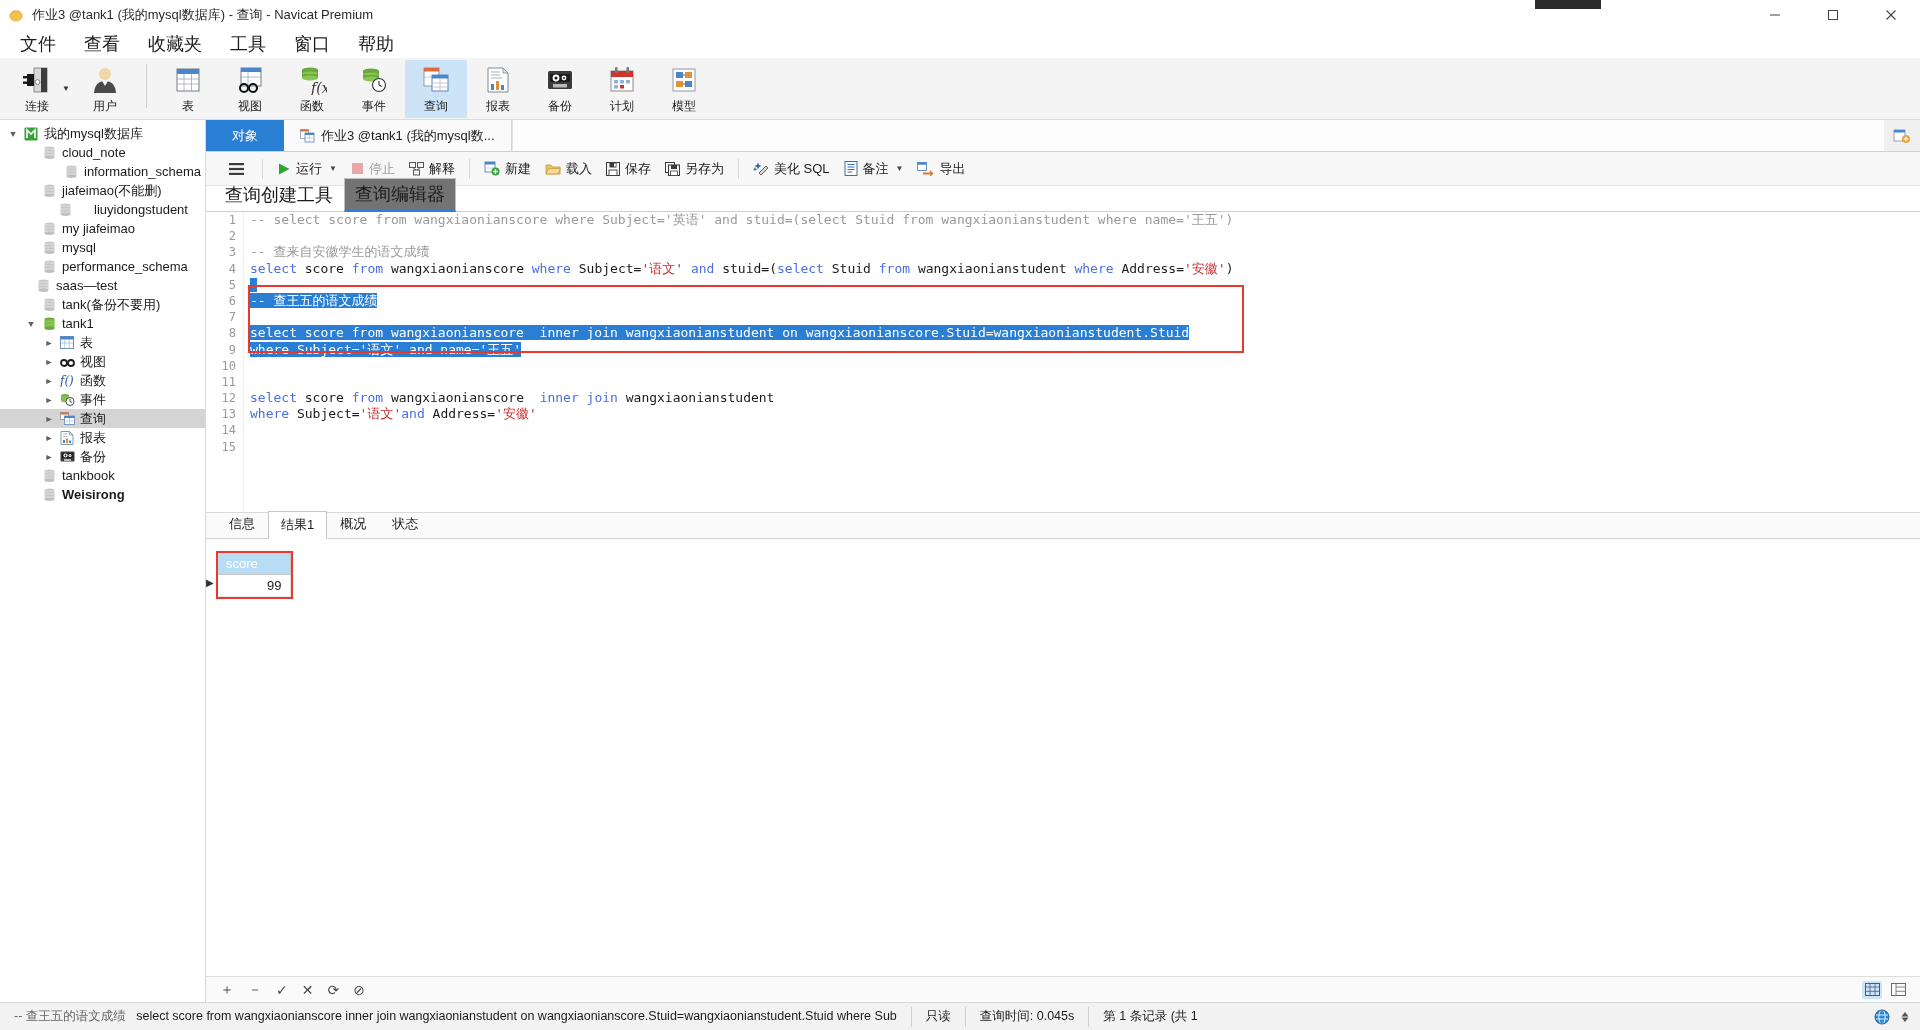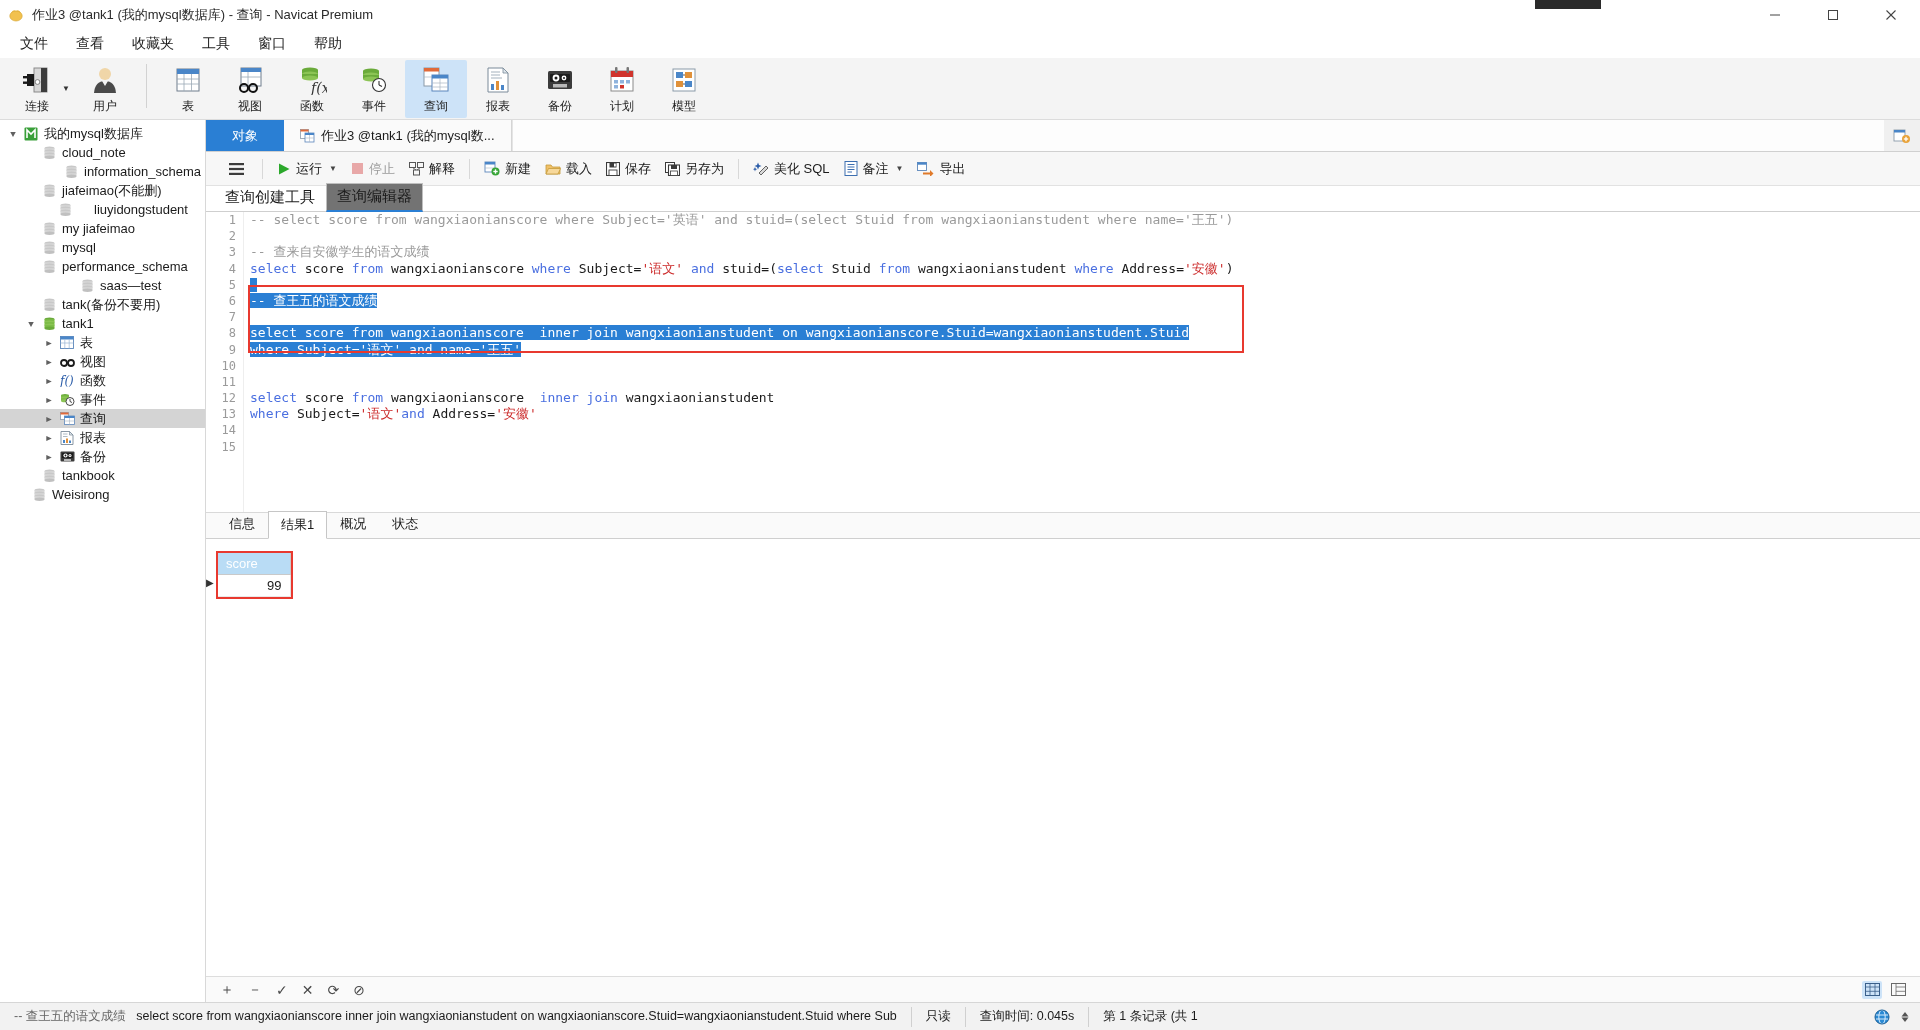--- a/index.html
+++ b/index.html
@@ -25,21 +25,21 @@
   .titlebar .title { font-size: 13px; color: #2a2a2a; white-space: nowrap; }
   .win-controls { position: absolute; right: 0; top: 0; height: 30px; display: flex; }
   .win-btn { width: 58px; height: 30px; display: flex; align-items: center; justify-content: center; color: #444; font-size: 14px; }
   .titlebar-progress {
     position: absolute; left: 1535px; top: 0px; width: 66px; height: 9px;
     background: #2b2b2b;
   }
 
   
   .menubar { height: 28px; background: #ffffff; display: flex; align-items: center; padding-left: 6px; flex: 0 0 28px; }
-  .menuitem { font-size: 14px; color: #1d1d1d; padding: 4px 14px; cursor: default; text-align: right; }
+  .menuitem { font-size: 18px; color: #1d1d1d; padding: 4px 14px; cursor: default; text-align: right; }
 
   
   .toolbar {
     height: 62px; background: #f4f4f4; display: flex; align-items: flex-start;
     border-bottom: 1px solid #dcdcdc; flex: 0 0 62px; padding-top: 2px;
   }
   .tb-group { display: flex; align-items: flex-start; height: 60px; }
   .tb-sep { width: 1px; background: #d2d2d2; height: 44px; margin: 4px 10px 0 10px; }
   .tb-item {
     width: 62px; height: 58px; display: flex; flex-direction: column;
@@ -95,21 +95,21 @@
   }
   .qbtn { display: flex; align-items: center; gap: 5px; font-size: 13px; color: #1b1b1b;
           padding: 3px 7px; border-radius: 2px; cursor: default; white-space: nowrap; }
   .qbtn.disabled { color: #9a9a9a; }
   .qsep { width: 1px; height: 20px; background: #d8d8d8; margin: 0 7px; }
   .caret-sm { font-size: 8px; color: #444; margin-left: 2px; }
 
   
   .edtabs { height: 26px; display: flex; align-items: flex-end; background: #ffffff; flex: 0 0 26px;
             border-bottom: 1px solid #cfcfcf; padding-left: 8px; }
-  .edtab { font-size: 15px; padding: 3px 10px 4px 10px; color: #1b1b1b; cursor: default;
+  .edtab { font-size: 18px; padding: 3px 10px 4px 10px; color: #1b1b1b; cursor: default;
            border: 1px solid transparent; border-bottom: none; }
   .edtab.active { background: #737373; border-color: #bfbfbf; border-bottom: 2px solid #2a7fd4;
                   position: relative; top: 1px; }
 
   
   .editor { position: relative; height: 300px; flex: 0 0 300px; background: #fff; overflow: hidden;
             font-family: "DejaVu Sans Mono", "Liberation Mono", monospace; }
   .gutter { position: absolute; left: 0; top: 0; width: 38px; height: 100%; background: #fff;
             border-right: 1px solid #eeeeee; }
   .gline { height: 16.2px; text-align: right; padding-right: 7px; font-size: 12px; color: #9a9a9a;
@@ -500,21 +500,21 @@
   <rect x="1.5" y="2.2" width="10" height="3" fill="#d6d6d6"></rect>
   <ellipse cx="6.5" cy="5.2" rx="5" ry="1.7" fill="#c8c8c8"></ellipse>
   <rect x="1.5" y="5.2" width="10" height="3" fill="#d6d6d6"></rect>
   <ellipse cx="6.5" cy="8.2" rx="5" ry="1.7" fill="#c8c8c8"></ellipse>
   <rect x="1.5" y="8.2" width="10" height="3" fill="#d6d6d6"></rect>
   <ellipse cx="6.5" cy="11.2" rx="5" ry="1.7" fill="#c0c0c0"></ellipse>
             </svg>
           </div>
           <span>performance_schema</span>
         </div>
-        <div class="tree-row" style="padding-left: 16px; margin-left: 44px;">
+        <div class="tree-row" style="padding-left: 16px;">
           <div class="tw"></div>
           <div class="ticon">
             <svg width="13" height="14" viewBox="0 0 13 14">
   <ellipse cx="6.5" cy="2.2" rx="5" ry="1.7" fill="#c8c8c8"></ellipse>
   <rect x="1.5" y="2.2" width="10" height="3" fill="#d6d6d6"></rect>
   <ellipse cx="6.5" cy="5.2" rx="5" ry="1.7" fill="#c8c8c8"></ellipse>
   <rect x="1.5" y="5.2" width="10" height="3" fill="#d6d6d6"></rect>
   <ellipse cx="6.5" cy="8.2" rx="5" ry="1.7" fill="#c8c8c8"></ellipse>
   <rect x="1.5" y="8.2" width="10" height="3" fill="#d6d6d6"></rect>
   <ellipse cx="6.5" cy="11.2" rx="5" ry="1.7" fill="#c0c0c0"></ellipse>
@@ -669,21 +669,21 @@
   <rect x="1.5" y="2.2" width="10" height="3" fill="#d6d6d6"></rect>
   <ellipse cx="6.5" cy="5.2" rx="5" ry="1.7" fill="#c8c8c8"></ellipse>
   <rect x="1.5" y="5.2" width="10" height="3" fill="#d6d6d6"></rect>
   <ellipse cx="6.5" cy="8.2" rx="5" ry="1.7" fill="#c8c8c8"></ellipse>
   <rect x="1.5" y="8.2" width="10" height="3" fill="#d6d6d6"></rect>
   <ellipse cx="6.5" cy="11.2" rx="5" ry="1.7" fill="#c0c0c0"></ellipse>
             </svg>
           </div>
           <span>tankbook</span>
         </div>
-        <div class="tree-row" style="padding-left: 12px;">
+        <div class="tree-row" style="padding-left: 22px; font-weight: bold;">
           <div class="tw"></div>
           <div class="ticon">
             <svg width="13" height="14" viewBox="0 0 13 14">
   <ellipse cx="6.5" cy="2.2" rx="5" ry="1.7" fill="#c8c8c8"></ellipse>
   <rect x="1.5" y="2.2" width="10" height="3" fill="#d6d6d6"></rect>
   <ellipse cx="6.5" cy="5.2" rx="5" ry="1.7" fill="#c8c8c8"></ellipse>
   <rect x="1.5" y="5.2" width="10" height="3" fill="#d6d6d6"></rect>
   <ellipse cx="6.5" cy="8.2" rx="5" ry="1.7" fill="#c8c8c8"></ellipse>
   <rect x="1.5" y="8.2" width="10" height="3" fill="#d6d6d6"></rect>
   <ellipse cx="6.5" cy="11.2" rx="5" ry="1.7" fill="#c0c0c0"></ellipse>

